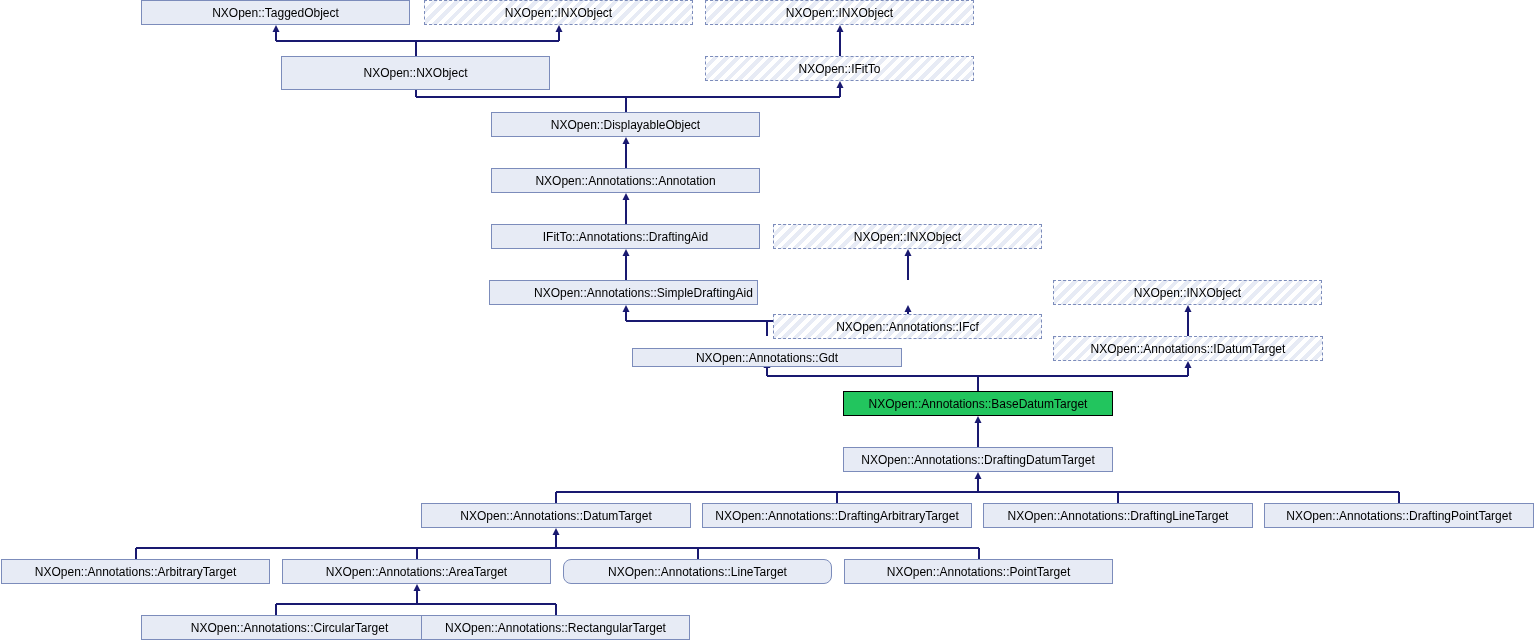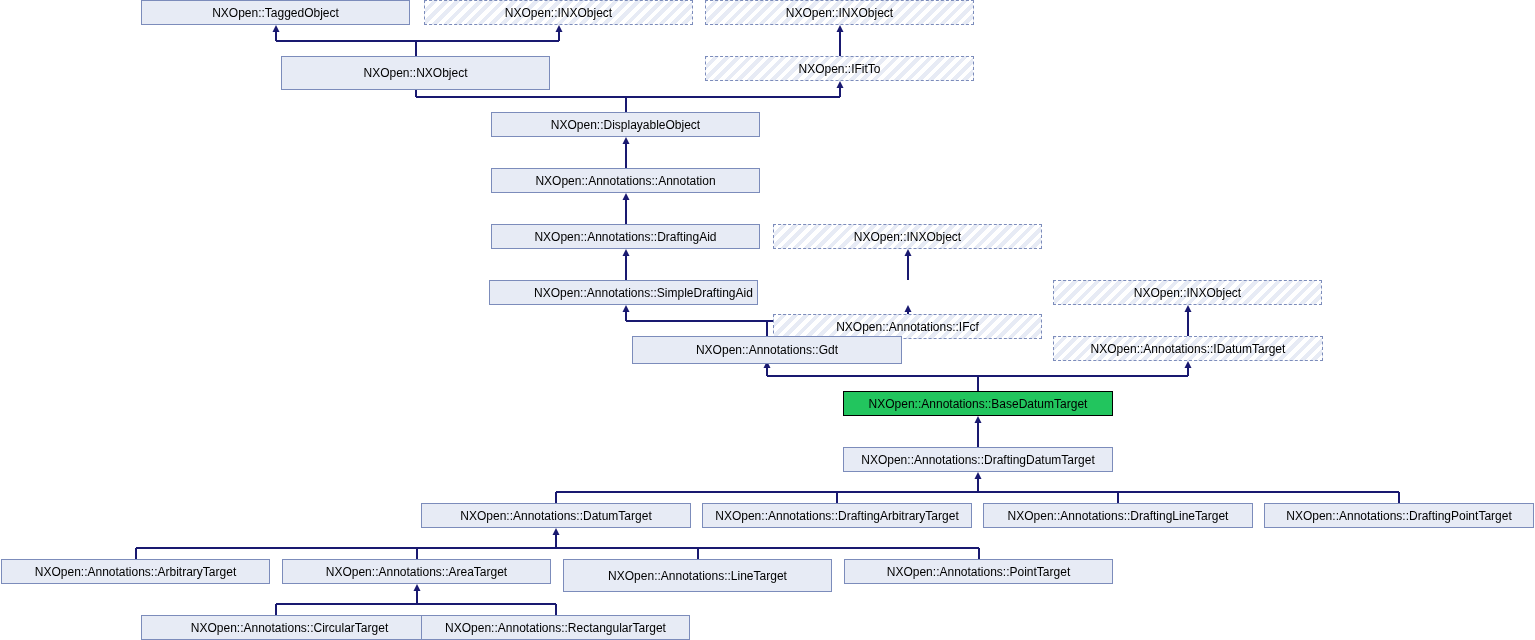--- a/index.html
+++ b/index.html
@@ -187,35 +187,35 @@
       <div class="node hatched" style="left: 705px; top: 56px; width: 269px; height: 25px;">
         <span class="label">NXOpen::IFitTo</span>
       </div>
       <div class="node solid" style="left: 491px; top: 112px; width: 269px; height: 25px;">
         <span class="label">NXOpen::DisplayableObject</span>
       </div>
       <div class="node solid" style="left: 491px; top: 168px; width: 269px; height: 25px;">
         <span class="label">NXOpen::Annotations::Annotation</span>
       </div>
       <div class="node solid" style="left: 491px; top: 224px; width: 269px; height: 25px;">
-        <span class="label">NXOpen::Annotations::DraftingAid</span>
+        <span class="label">IFitTo::Annotations::DraftingAid</span>
       </div>
       <div class="node hatched" style="left: 773px; top: 224px; width: 269px; height: 25px;">
         <span class="label">NXOpen::INXObject</span>
       </div>
       <div class="node solid" style="left: 489px; top: 280px; width: 269px; height: 25px; padding-left: 40px;">
         <span class="label">NXOpen::Annotations::SimpleDraftingAid</span>
       </div>
       <div class="node hatched" style="left: 773px; top: 280px; width: 269px; height: 25px; margin-top: 34px;">
         <span class="label">NXOpen::Annotations::IFcf</span>
       </div>
       <div class="node hatched" style="left: 1053px; top: 280px; width: 269px; height: 25px;">
         <span class="label">NXOpen::INXObject</span>
       </div>
-      <div class="node solid" style="left: 632px; top: 336px; width: 270px; height: 28px;">
+      <div class="node solid" style="left: 632px; top: 348px; width: 270px; height: 19px;">
         <span class="label">NXOpen::Annotations::Gdt</span>
       </div>
       <div class="node hatched" style="left: 1053px; top: 336px; width: 270px; height: 25px;">
         <span class="label">NXOpen::Annotations::IDatumTarget</span>
       </div>
       <div class="node focus" style="left: 843px; top: 391px; width: 270px; height: 25px;">
         <span class="label">NXOpen::Annotations::BaseDatumTarget</span>
       </div>
       <div class="node solid" style="left: 843px; top: 447px; width: 270px; height: 25px;">
         <span class="label">NXOpen::Annotations::DraftingDatumTarget</span>
@@ -231,21 +231,21 @@
       </div>
       <div class="node solid" style="left: 1264px; top: 503px; width: 270px; height: 25px;">
         <span class="label">NXOpen::Annotations::DraftingPointTarget</span>
       </div>
       <div class="node solid" style="left: 1px; top: 559px; width: 269px; height: 25px;">
         <span class="label">NXOpen::Annotations::ArbitraryTarget</span>
       </div>
       <div class="node solid" style="left: 282px; top: 559px; width: 269px; height: 25px;">
         <span class="label">NXOpen::Annotations::AreaTarget</span>
       </div>
-      <div class="node solid" style="left: 563px; top: 559px; width: 269px; height: 33px;">
+      <div class="node solid" style="left: 563px; top: 559px; width: 269px; height: 25px; border-radius: 8px;">
         <span class="label">NXOpen::Annotations::LineTarget</span>
       </div>
       <div class="node solid" style="left: 844px; top: 559px; width: 269px; height: 25px;">
         <span class="label">NXOpen::Annotations::PointTarget</span>
       </div>
       <div class="node solid" style="left: 141px; top: 615px; width: 297px; height: 25px;">
         <span class="label">NXOpen::Annotations::CircularTarget</span>
       </div>
       <div class="node solid" style="left: 421px; top: 615px; width: 269px; height: 25px;">
         <span class="label">NXOpen::Annotations::RectangularTarget</span>

